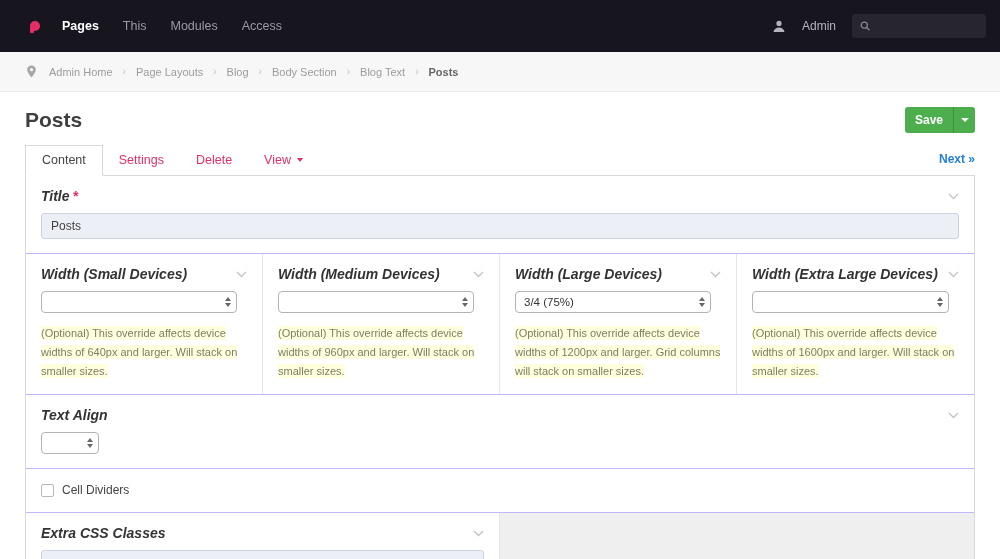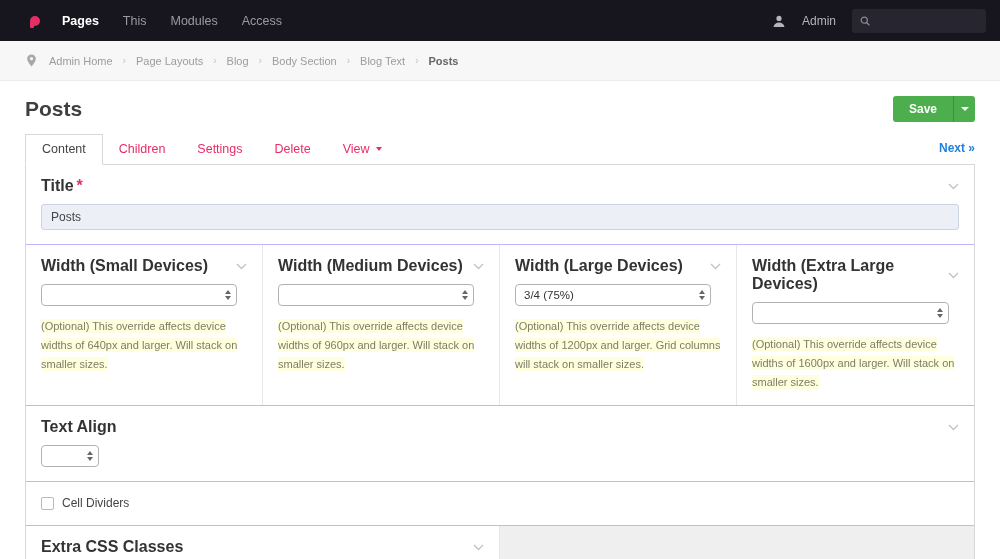--- a/index.html
+++ b/index.html
@@ -4,21 +4,21 @@
 <style>
   * { box-sizing: border-box; }
   html,body { margin:0; padding:0; }
   body {
     width:1000px; height:559px; overflow:hidden;
     font-family:"Liberation Sans","DejaVu Sans",sans-serif;
     background:#fff; color:#444;
   }
 
   
-  .topbar { height:41px; background:#17161f; display:flex; align-items:center; padding:0 14px; }
+  .topbar { height:52px; background:#17161f; display:flex; align-items:center; padding:0 14px; }
   .brand { width:22px; height:22px; margin:0 16px 0 10px; display:flex; align-items:center; justify-content:center; cursor:pointer; position:relative; }
   .donut { display:block; width:9px; height:9px; border:5px solid #e62e66; border-radius:50%; position:relative; }
   .donut::after { content:""; position:absolute; left:-5px; bottom:-7px; width:4px; height:6px; background:#e62e66; border-radius:1px; }
   .nav-item { margin-right:24px; font-size:12.5px; color:#9b99a4; cursor:pointer; text-decoration:none; }
   .nav-item.active { color:#ffffff; font-weight:700; }
   .topbar .spacer { flex:1; }
   .user { display:flex; align-items:center; gap:16px; color:#b5b3bd; font-size:12px; margin-right:16px; cursor:pointer; }
   .search { display:flex; align-items:center; background:#262530; border-radius:3px; height:24px; width:134px; padding:0 8px; gap:6px; }
   .search input { background:transparent; border:0; outline:none; color:#cccccc; width:100%; font-size:12px; }
 
@@ -27,37 +27,37 @@
   .crumb { font-size:11px; color:#9c9c9c; text-decoration:none; cursor:pointer; }
   .crumb.last { color:#666; font-weight:700; cursor:default; }
   .crumb-sep { font-size:10px; color:#c4c4c4; }
   .pin { margin-right:2px; display:flex; }
 
   
   .main { padding:0 25px; }
   .page-header { display:flex; align-items:center; justify-content:space-between; margin:15px 0 11px; }
   .page-title { font-size:21px; margin:0; color:#3f3f3f; font-weight:600; }
   .save-split { display:flex; }
-  .save-main { background:#4cae4c; color:#fff; border:none; font-weight:700; font-size:12px; padding:6px 16px; border-radius:3px 0 0 3px; cursor:pointer; font-family:inherit; }
+  .save-main { background:#4cae4c; color:#fff; border:none; font-weight:700; font-size:12px; padding:6px 10px; border-radius:3px 0 0 3px; cursor:pointer; font-family:inherit; }
   .save-caret { background:#4cae4c; border:none; border-left:1px solid rgba(0,0,0,0.18); width:22px; border-radius:0 3px 3px 0; cursor:pointer; display:flex; align-items:center; justify-content:center; }
   .caret-down { width:0; height:0; border-left:4px solid transparent; border-right:4px solid transparent; border-top:4px solid #fff; }
 
   
   .tabs { display:flex; align-items:flex-end;margin-top:12px; }
   .tab { padding:7px 16px 8px; font-size:12.5px; color:#e62e66; cursor:pointer; display:flex; align-items:center; gap:6px; }
   .tab.active { background:#fff; border:1px solid #d8d8d8; border-bottom:1px solid #fff; margin-bottom:-1px; color:#444; position:relative; z-index:2; }
   .tab .caret-sm { width:0; height:0; border-left:3.5px solid transparent; border-right:3.5px solid transparent; border-top:4px solid #e62e66; }
   .next { margin-left:auto; color:#2380dd; font-weight:700; font-size:12px; padding-bottom:9px; text-decoration:none; cursor:pointer; }
 
   
   .panel { border:1px solid #d8d8d8; background:#fff; }
   .sec { padding:12px 15px 14px; }
   .sec + .sec, .bt { border-top:1px solid #c4b5fd; }
   .sec-head { display:flex; justify-content:space-between; align-items:center; }
-  .flabel { font-size:16px; font-weight:700; color:#333; }
+  .flabel { font-size:14px; font-weight:700; color:#333;font-style:italic; }
   .req { color:#e62e66; margin-left:3px; font-weight:700; }
   .chev { display:flex; cursor:pointer; }
 
   .text-input { display:block; width:100%; height:26px; margin-top:9px; background:#eceff5; border:1px solid #ccd4e0; border-radius:3px; padding:0 9px; font-size:12px; color:#444; font-family:inherit; outline:none; }
 
   .grid4 { display:grid; grid-template-columns:1fr 1fr 1fr 1fr; }
   .gcell { padding:12px 15px 14px; border-right:1px solid #e7e7e7; }
   .gcell:last-child { border-right:none; }
 
   .select { display:flex; align-items:center; justify-content:space-between; height:22px; background:#fff; border:1px solid #b3b3b3; border-radius:4px; margin-top:9px; padding:0 5px 0 8px; width:95%; font-size:11.5px; color:#333; cursor:pointer; }
@@ -132,21 +132,20 @@
     <div class="save-split">
       <button class="save-main">Save</button>
       <button class="save-caret">
           <span class="caret-down"></span>
         </button>
     </div>
   </div>
 
   <div class="tabs">
     <span class="tab active">Content</span>
-    <span class="tab">Children</span>
     <span class="tab">Settings</span>
     <span class="tab">Delete</span>
     <span class="tab">
         <span>View</span>
         <span class="caret-sm"></span>
       </span>
     <a class="next">Next »</a>
   </div>
 
   <div class="panel">

